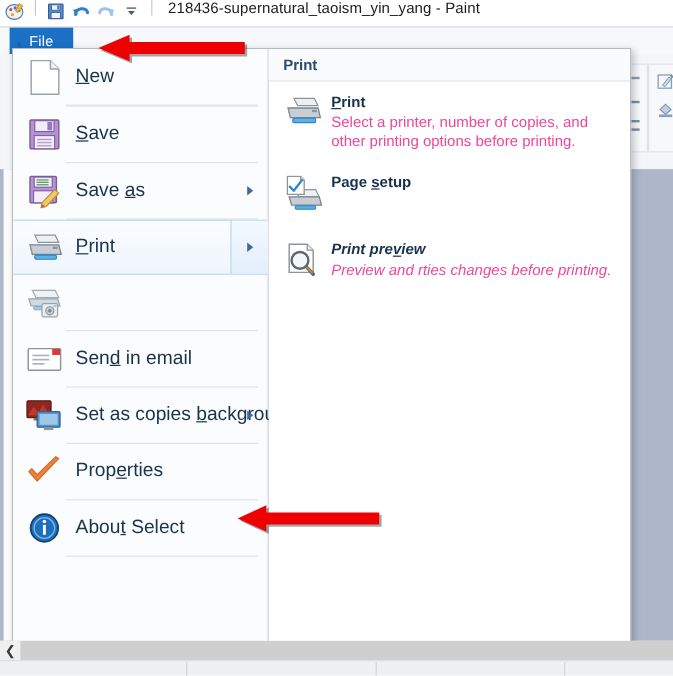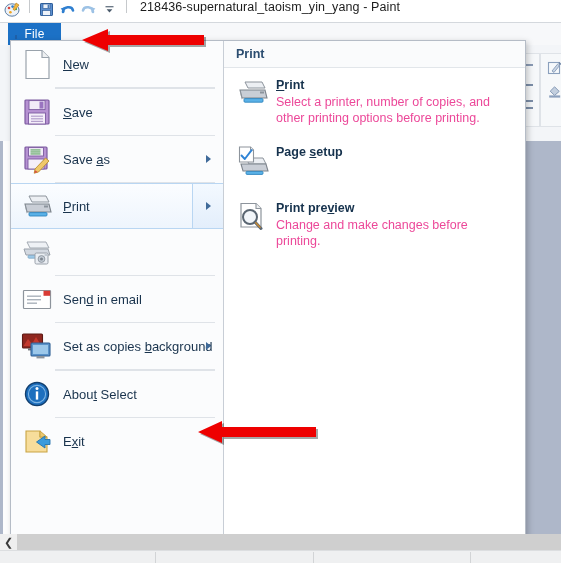--- a/index.html
+++ b/index.html
@@ -119,21 +119,21 @@
     display: flex; align-items: center;
     height: 46px;
     padding-left: 8px;
     box-sizing: border-box;
   }
   .menu-item .mi-icon {
     width: 36px; min-width: 36px; height: 34px;
     display: flex; align-items: center; justify-content: center;
   }
   .menu-item .mi-label {
-    font-size: 13px; color: #19334d; margin-left: 8px;
+    font-size: 16px; color: #19334d; margin-left: 8px;
     white-space: nowrap;
   }
   .menu-item.disabled .mi-label { color: #9aa3ab; }
   .menu-item .mi-arrow {
     position: absolute; right: 12px; top: 50%; margin-top: -4px;
     width: 0; height: 0;
     border-left: 5px solid #3f6a99;
     border-top: 4px solid transparent;
     border-bottom: 4px solid transparent;
   }
@@ -418,49 +418,47 @@
             <rect x="15.5" y="24" width="8" height="2.4" fill="#8d949c"></rect>
           </svg>
         </div>
         <div class="mi-label">
           <span>Set as copies </span><u>b</u><span>ackground</span>
         </div>
         <div class="mi-arrow"></div>
       </div>
       <div class="mi-sep"></div>
 
+      <div class="menu-item">
+        <div class="mi-icon">
+          <svg width="30" height="26" viewBox="0 0 30 26">
+            <path d="M2 13 L9 21 L27 2 L24.5 0.5 L9 15.5 L4.5 10.5 Z" fill="#e8823c" stroke="#cf6c28" stroke-width="0.9" stroke-linejoin="round"></path>
+          </svg>
+        </div>
+        <div class="mi-label">
+          <span>Prop</span><u>e</u><span>rties</span>
+        </div>
+      </div>
       <div class="mi-sep"></div>
 
       <div class="menu-item">
         <div class="mi-icon">
           <svg width="26" height="26" viewBox="0 0 26 26">
             <circle cx="13" cy="13" r="11.5" fill="#1d6fbe" stroke="#123f6e" stroke-width="1.4"></circle>
             <circle cx="13" cy="13" r="8.6" fill="none" stroke="#7db4e3" stroke-width="1.1"></circle>
             <rect x="11.8" y="10.4" width="2.4" height="8.2" fill="#ffffff"></rect>
             <circle cx="13" cy="7.6" r="1.5" fill="#ffffff"></circle>
           </svg>
         </div>
         <div class="mi-label">
           <span>Abou</span><u>t</u><span> Select</span>
         </div>
       </div>
       <div class="mi-sep"></div>
 
-      <div class="menu-item">
-        <div class="mi-icon">
-          <svg width="29" height="27" viewBox="0 0 29 27">
-            <path d="M3 3 L17 3 L17 9 L24 9 L24 24 L3 24 Z" fill="#f7dd9b" stroke="#c9a444" stroke-width="1.1"></path>
-            <path d="M17 3 L24 9 L17 9 Z" fill="#ecc96f" stroke="#c9a444" stroke-width="1"></path>
-            <path d="M22 8 L13.5 14 L22 20 L22 16.5 L27 16.5 L27 11.5 L22 11.5 Z" fill="#3a9bdc" stroke="#2574ad" stroke-width="0.9"></path>
-          </svg>
-        </div>
-        <div class="mi-label">
-          <span>E</span><u>x</u><span>it</span>
-        </div>
-      </div>
 
     </div>
 
     <div id="bs-right">
       <div id="bs-right-header">Print</div>
 
       <div class="cmd-item">
         <div class="cmd-icon">
           <svg width="32" height="27" viewBox="0 0 32 27">
             <path d="M8 3 L25 3 L28 9 L11 9 Z" fill="#eceff3" stroke="#8d949c" stroke-width="1"></path>
@@ -489,35 +487,35 @@
             <path d="M4.5 9.5 L7.8 13 L14.6 4.2" stroke="#2f84d6" stroke-width="1.9" fill="none" stroke-linecap="round" stroke-linejoin="round"></path>
           </svg>
         </div>
         <div class="cmd-text">
           <div class="cmd-title">
             <span>Page </span><u>s</u><span>etup</span>
           </div>
         </div>
       </div>
 
-      <div class="cmd-item" style="padding-top:13px;">
+      <div class="cmd-item" style="padding-top:13px;font-style:italic;">
         <div class="cmd-icon">
           <svg width="30" height="30" viewBox="0 0 30 30">
             <path d="M3 1.5 L18 1.5 L23 6.5 L23 25 L3 25 Z" fill="#ffffff" stroke="#8d949c" stroke-width="1.2"></path>
             <path d="M18 1.5 L18 6.5 L23 6.5" fill="#eef0f2" stroke="#8d949c" stroke-width="1.1"></path>
             <circle cx="12" cy="15" r="7" fill="#f2f6fa" stroke="#5a6672" stroke-width="2"></circle>
             <path d="M17.2 20.2 L23 26.5" stroke="#5a6672" stroke-width="3" stroke-linecap="round"></path>
             <path d="M17.8 20.8 L22 25.2" stroke="#c78a33" stroke-width="1.6" stroke-linecap="round"></path>
           </svg>
         </div>
         <div class="cmd-text">
           <div class="cmd-title">
             <span>Print pre</span><u>v</u><span>iew</span>
           </div>
-          <div class="cmd-desc">Change and make changes before printing.</div>
+          <div class="cmd-desc">Preview and rties changes before printing.</div>
         </div>
       </div>
     </div>
 
   </div>
 
   <div id="hscroll">
     <div id="hscroll-left">❮</div>
   </div>
 

